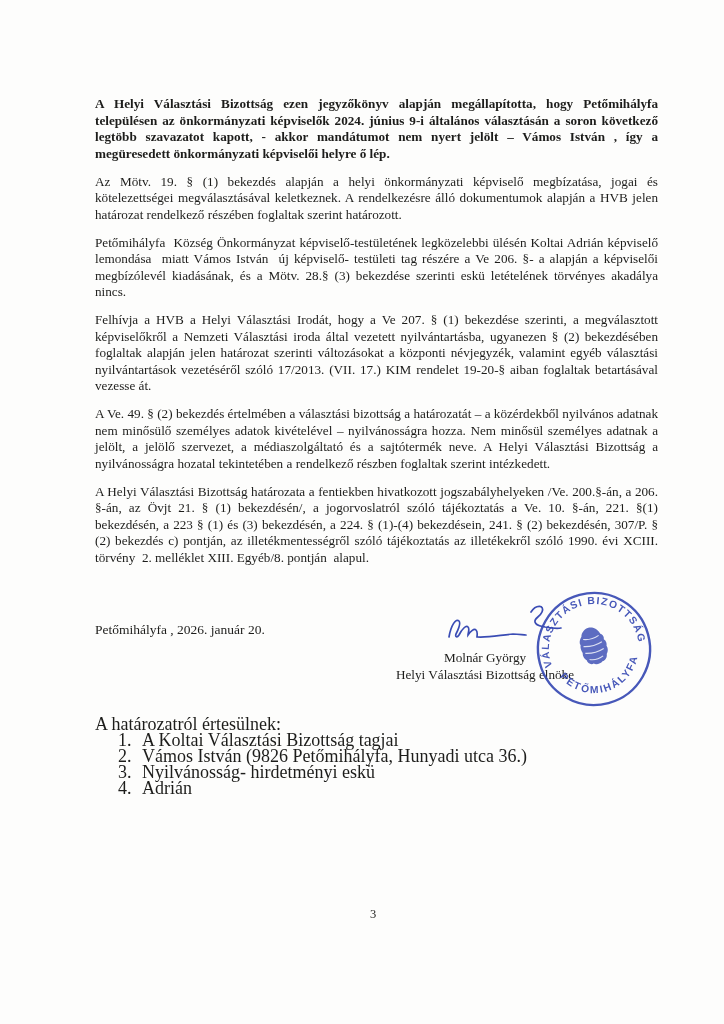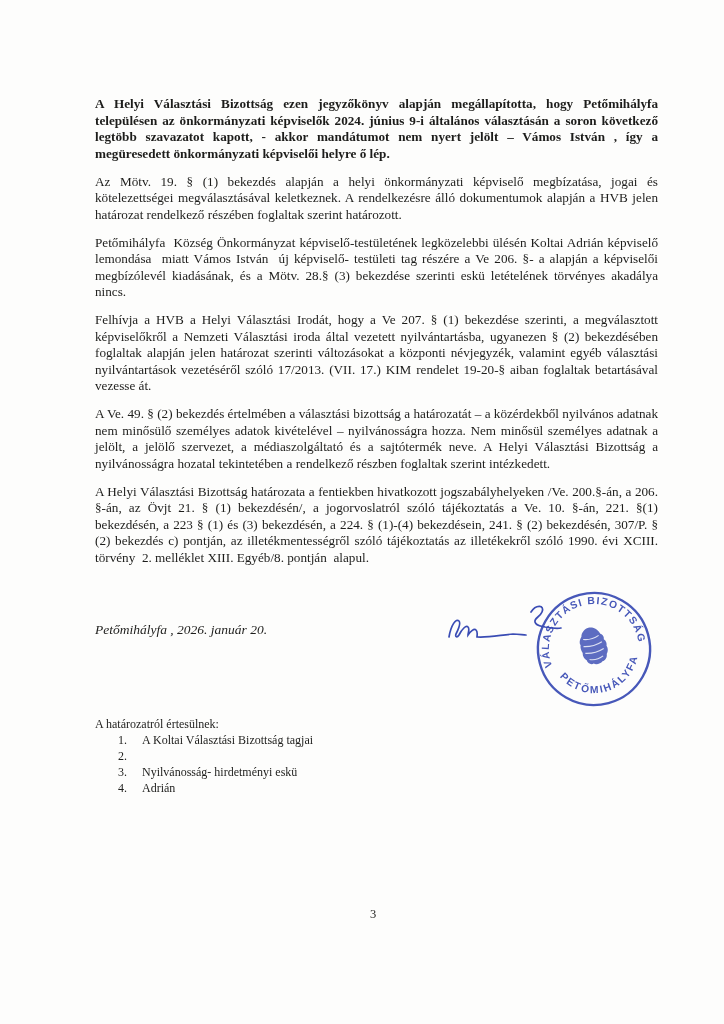--- a/index.html
+++ b/index.html
@@ -16,41 +16,41 @@
   }
   p.doc{
     font-size:13.2px;line-height:16.5px;
     text-align:justify;
     margin:0 0 11.5px 0;
     white-space:pre-wrap;
   }
   p.doc.bold{font-weight:bold;}
   .dateline{
     position:absolute;left:95px;top:621px;
-    font-size:13.5px;line-height:17px;font-style:italic;
+    font-size:13.5px;line-height:17px;
   }
   .sign-block{
     position:absolute;left:378px;top:650px;width:214px;
     text-align:center;font-size:13.2px;line-height:16.5px;
   }
   .signature-svg{
     position:absolute;left:443px;top:601px;width:120px;height:50px;
   }
   .stamp{
     position:absolute;left:532px;top:587px;width:124px;height:124px;
     opacity:0.93;
   }
   .stamp text{
     font-family:"Liberation Sans", sans-serif;
     font-size:10.3px;font-weight:bold;letter-spacing:1.3px;
   }
   .stamp .arc-bottom-text{letter-spacing:1.8px;}
   .notify{
     position:absolute;left:95px;top:716px;width:480px;
-    font-size:12px;line-height:16px;
+    font-size:18px;line-height:16px;
   }
   .notify-heading{margin-bottom:0;}
   .n-row{display:flex;}
   .n-num{width:24px;margin-left:23px;flex:none;}
   .page-number{
     position:absolute;left:0;top:907px;width:724px;
     text-align:center;font-size:12.5px;
     transform:translateX(11px);
   }
 </style>
@@ -70,20 +70,24 @@
 
   <div class="dateline">Petőmihályfa , 2026. január 20.</div>
 
   <svg class="signature-svg" viewBox="0 0 120 50" aria-hidden="true">
     <g fill="none" stroke="#3a4cb4" stroke-width="1.7" stroke-linecap="round">
       <path d="M6,36 C8,24 13,17 16,20 C18,22 15,29 13,33 C12,36 14,37 16,34 C19,28 23,24 25,26 C27,28 25,32 25,34 C27,31 31,27 33,29 C35,31 34,34 34,36 C44,37 58,34 70,33 C76,33 80,34 83,34"></path>
       <path d="M88,11 C93,3 102,4 99,11 C97,16 91,17 92,21 C93,25 98,25 102,26 C108,27 113,28 118,27"></path>
     </g>
   </svg>
 
+  <div class="sign-block">
+    <div>Molnár György</div>
+    <div>Helyi Választási Bizottság elnöke</div>
+  </div>
 
   <svg class="stamp" viewBox="0 0 124 124" aria-hidden="true">
     <g transform="rotate(-15,62,62)" fill="#3a4cb4" stroke="none">
       <circle cx="62" cy="62" r="56" fill="none" stroke="#3a4cb4" stroke-width="2.4"></circle>
       <path id="arcTop" d="M 18.5,73.6 A 45,45 0 1 1 105.5,73.6" fill="none"></path>
       <path id="arcBot" d="M 22.1,80.6 A 44,44 0 0 0 101.9,80.6" fill="none"></path>
       <text>
         <textPath href="#arcTop" startOffset="50%" text-anchor="middle">VÁLASZTÁSI BIZOTTSÁG</textPath>
       </text>
       <text class="arc-bottom-text">
@@ -102,20 +106,21 @@
   </svg>
 
   <div class="notify">
     <div class="notify-heading">A határozatról értesülnek:</div>
     <div class="n-row">
       <span class="n-num">1.</span>
       <span class="n-text">A Koltai Választási Bizottság tagjai</span>
     </div>
     <div class="n-row">
       <span class="n-num">2.</span>
+      <span class="n-text">Vámos István  (9826 Petőmihályfa, Hunyadi utca 36.)</span>
     </div>
     <div class="n-row">
       <span class="n-num">3.</span>
       <span class="n-text">Nyilvánosság- hirdetményi eskü</span>
     </div>
     <div class="n-row">
       <span class="n-num">4.</span>
       <span class="n-text">Adrián</span>
     </div>
   </div>

